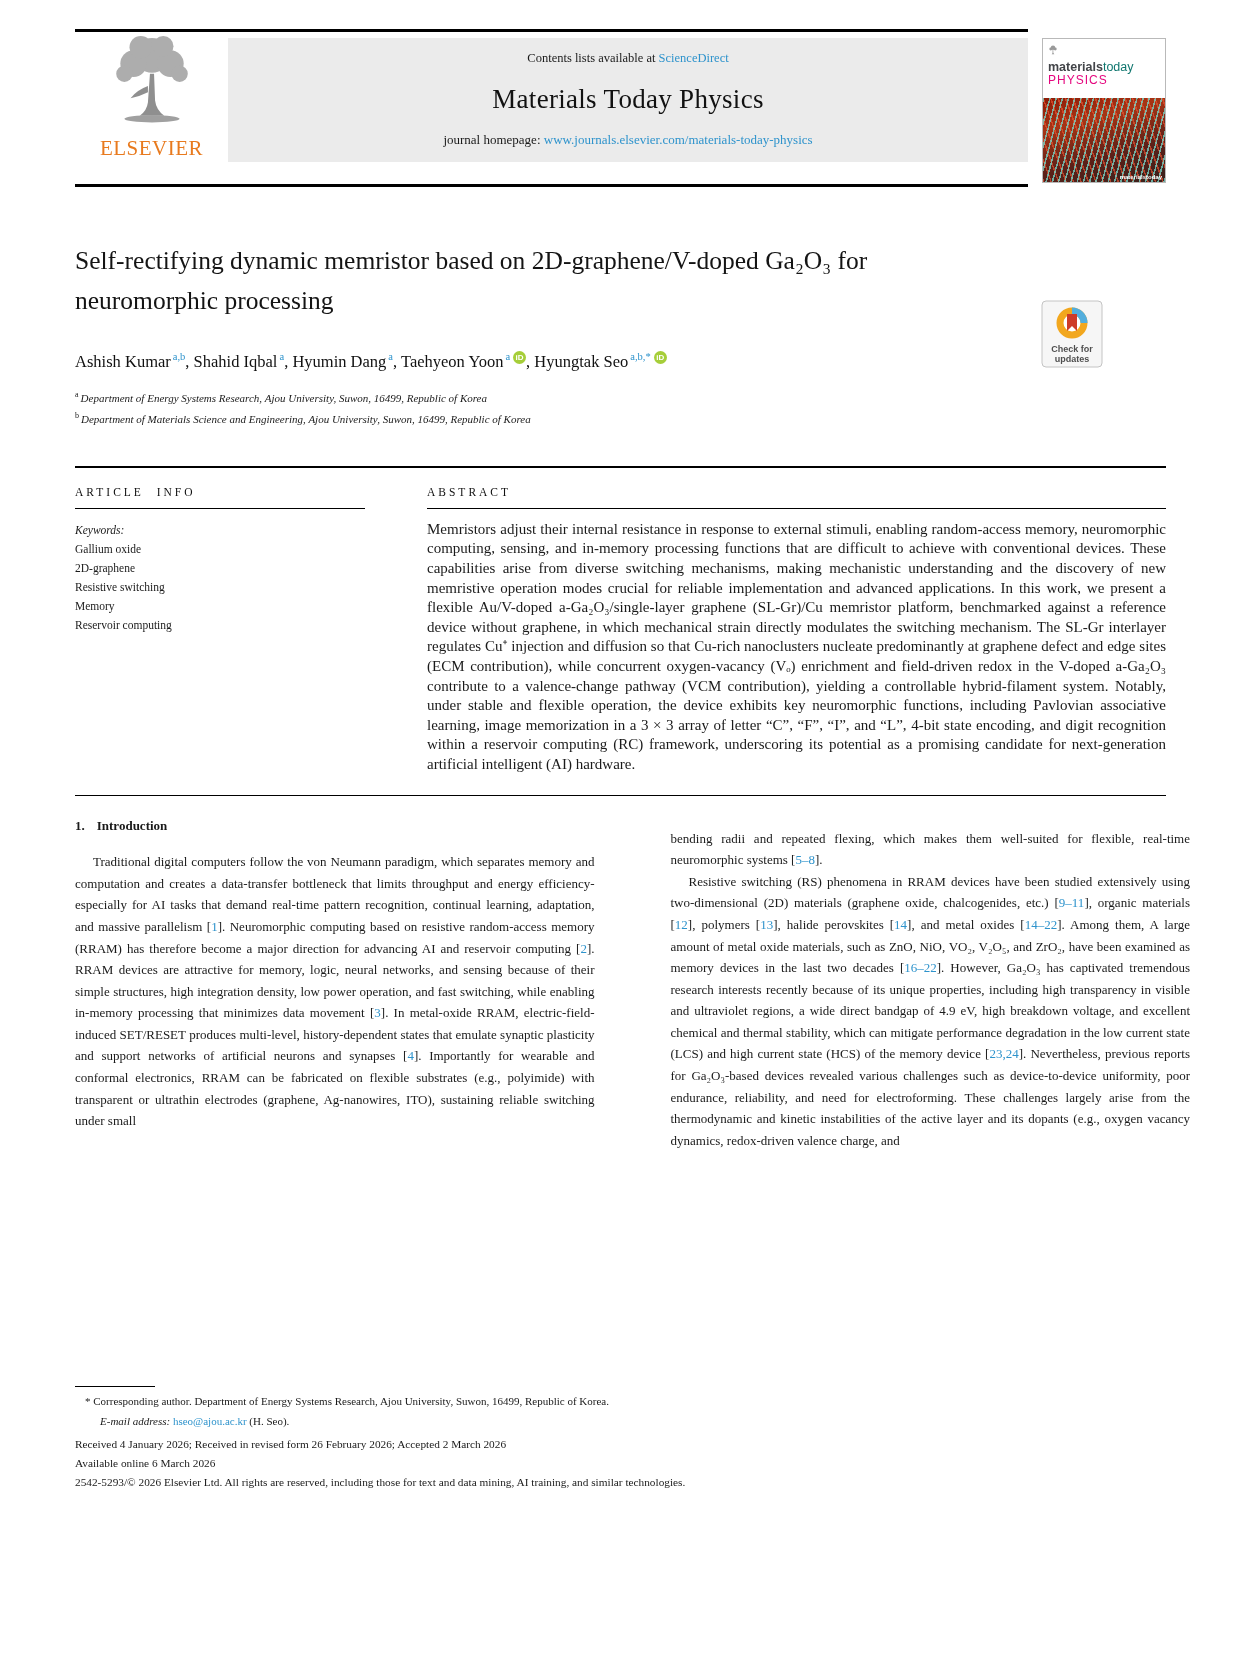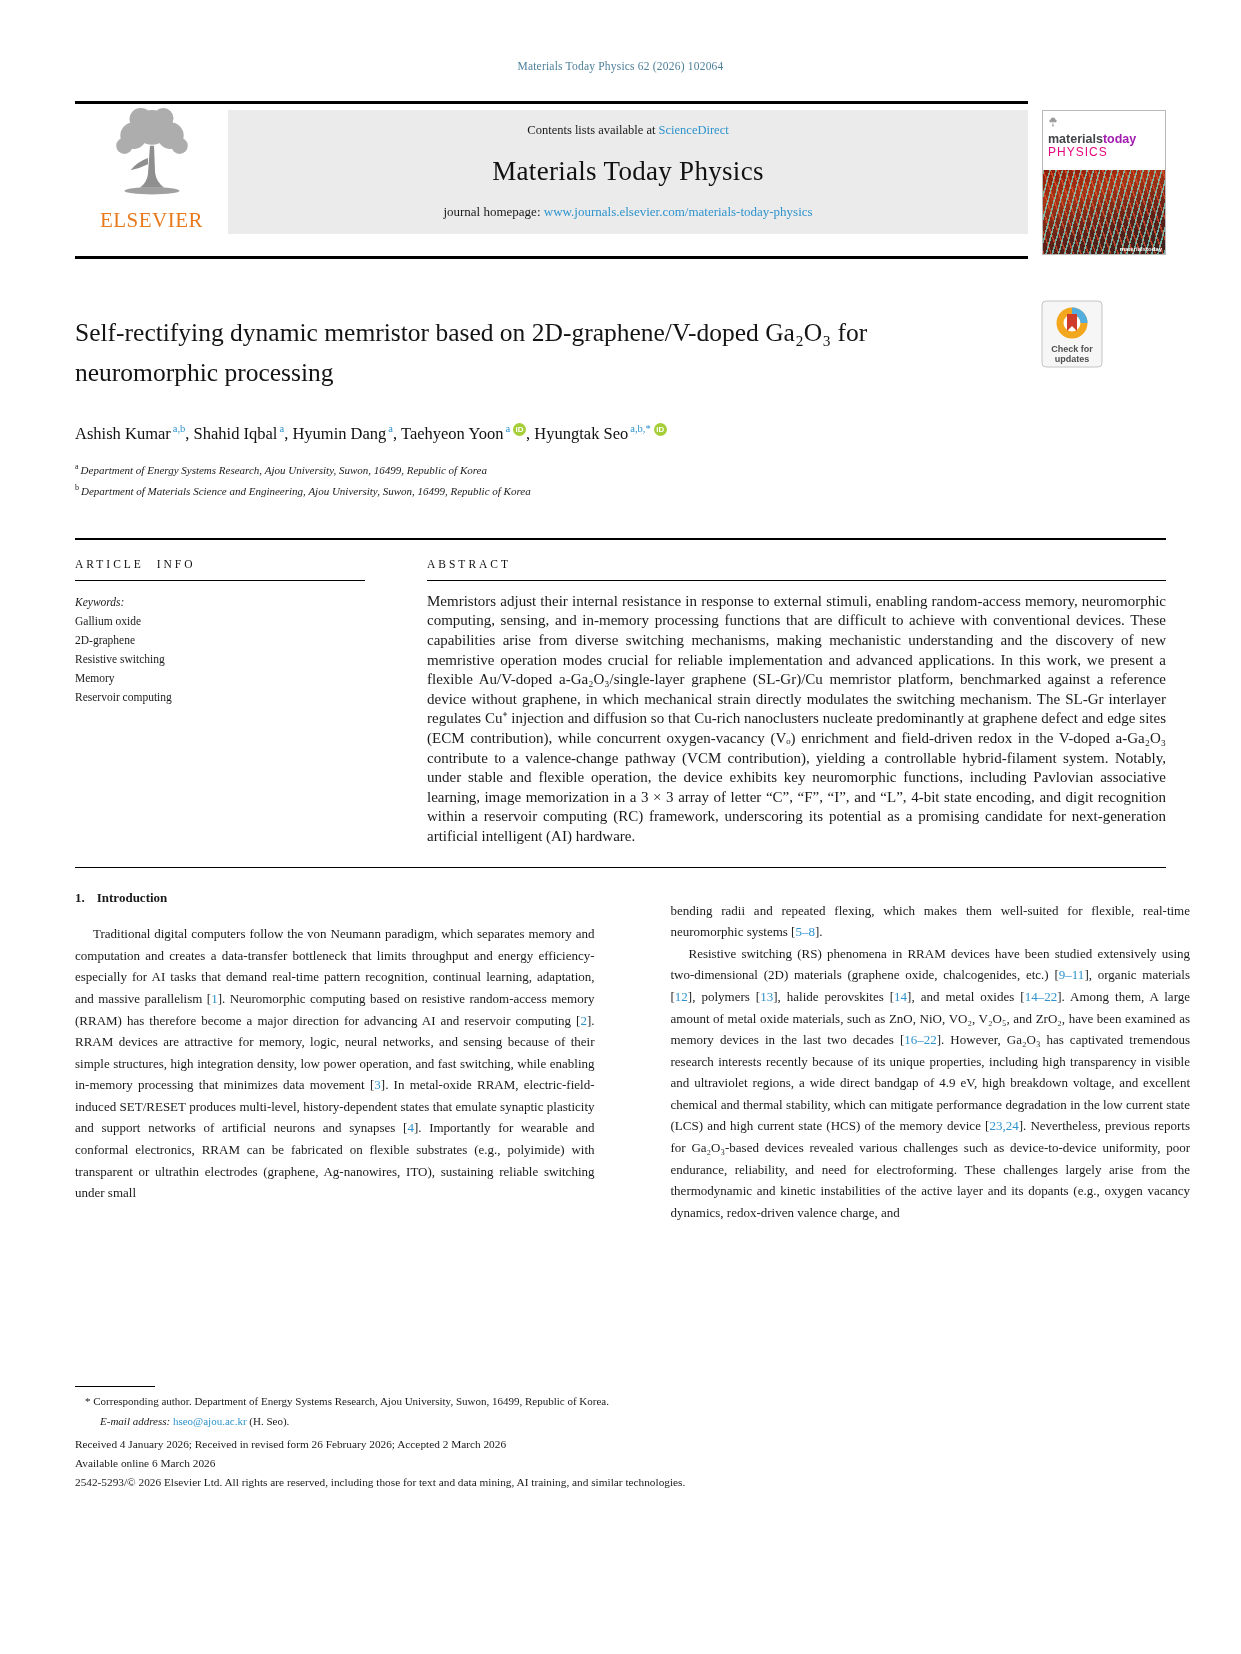--- a/index.html
+++ b/index.html
@@ -23,21 +23,21 @@
   .contents-line{font-size:12.5px;}
   .journal-title{font-size:27px;letter-spacing:.3px;color:#111;}
   .homepage-line{font-size:13px;}
 
   
   .cover{position:absolute;right:0;top:6px;width:124px;height:145px;background:#fff;
          border:1px solid #b9b9b9;box-sizing:border-box;font-family:"Liberation Sans",sans-serif;}
   .cover-top{padding:3px 5px 2px;}
   .cover-brand{font-size:12.5px;line-height:13px;color:#4a4c50;margin-top:1px;}
   .cover-brand b{font-weight:bold;color:#434549;}
-  .cover-brand .lt{color:#a21caf;font-weight:bold;}
+  .cover-brand .lt{color:#0f766e;font-weight:normal;}
   .cover-sub{font-size:12px;letter-spacing:1px;color:#e5067e;line-height:13px;}
   .cover-img{position:absolute;left:0;right:0;bottom:0;height:84px;
      background:
        repeating-linear-gradient(105deg, rgba(120,220,205,.75) 0 1.5px, rgba(0,0,0,0) 1.5px 6px),
        repeating-linear-gradient(70deg, rgba(235,85,50,.65) 0 1.5px, rgba(0,0,0,0) 1.5px 7px),
        linear-gradient(165deg,#8c1a06 0%,#a83415 28%,#5c2018 65%,#38211c 100%);}
   .cover-caption{position:absolute;right:3px;bottom:2px;color:#fff;font-size:6px;font-weight:bold;}
 
   
   .title-block{margin-top:54px;width:905px;font-size:25.5px;line-height:40px;color:#141414;}
@@ -82,21 +82,20 @@
   .fn-l2{padding-left:25px;}
   .doi{display:block;margin-top:16px;font-size:11.3px;}
   .bm-line{font-size:11.3px;line-height:19px;}
   .bm-line.first{margin-top:4px;}
 </style>
 </head>
 <body>
 
 <div class="page">
 
-  <div class="citation">Materials Today Physics 62 (2026) 102064</div>
 
   <hr class="rule-header top">
 
   <div class="header-inner">
     <div class="header-flex">
       <div class="logo-col">
         <svg width="92" height="100" viewBox="0 0 90 96">
           <g fill="#adadad">
             <circle cx="45" cy="22" r="17"></circle>
             <circle cx="27" cy="30" r="13"></circle>

